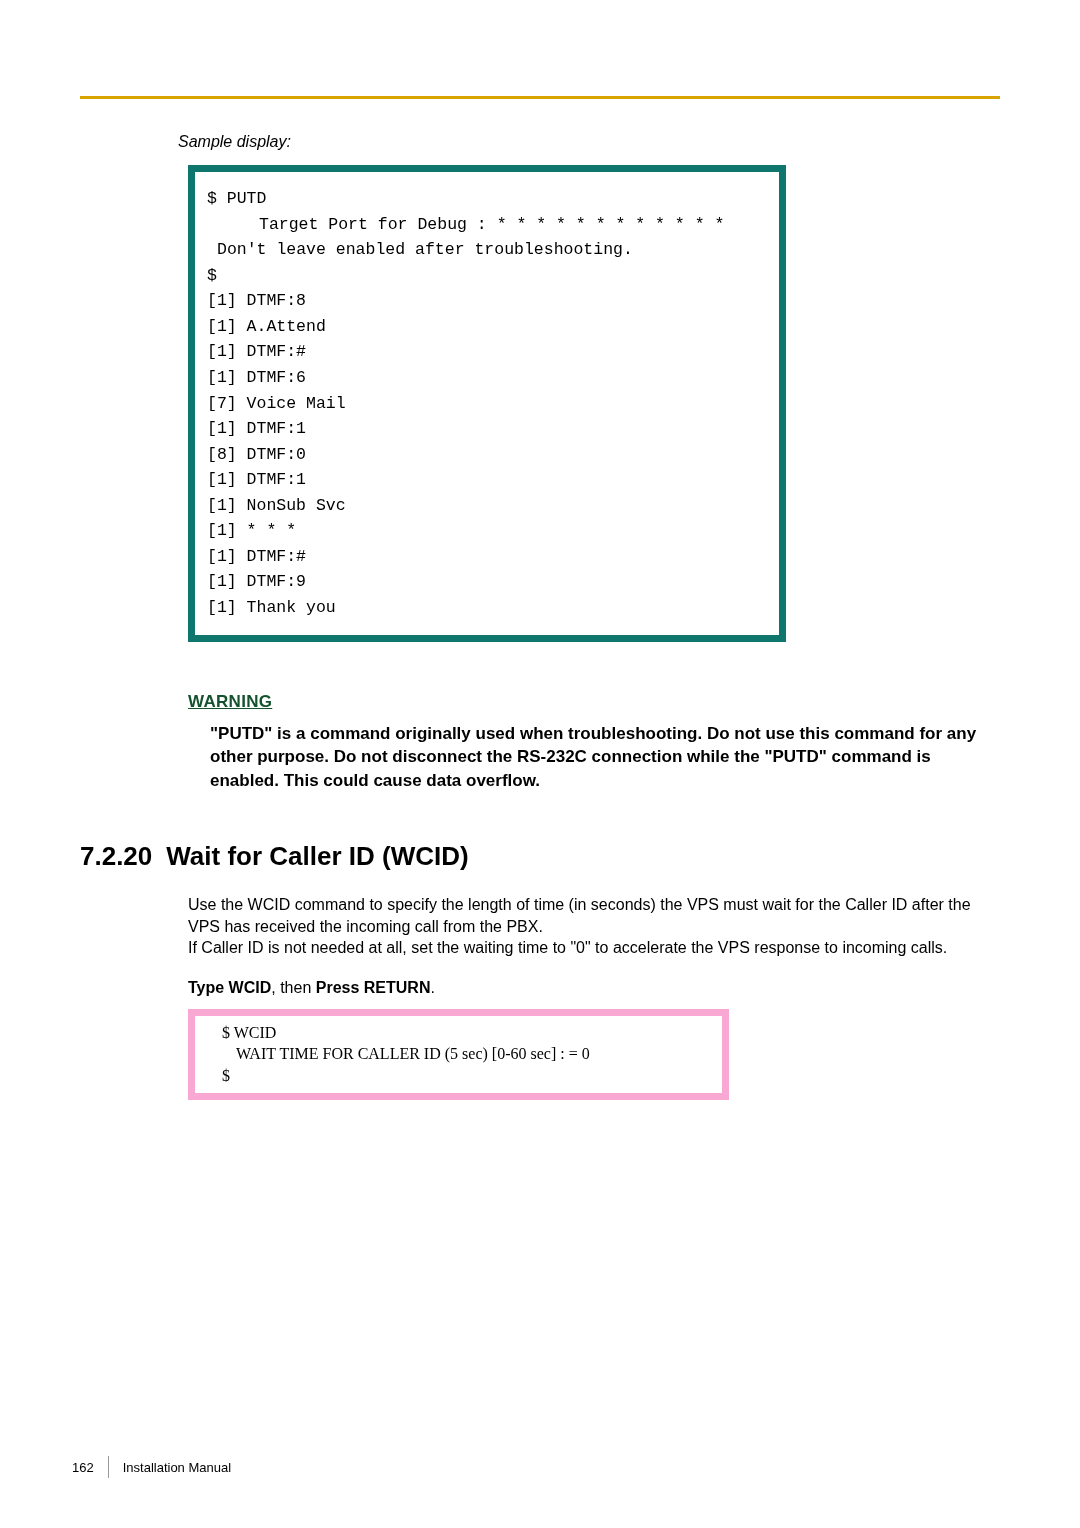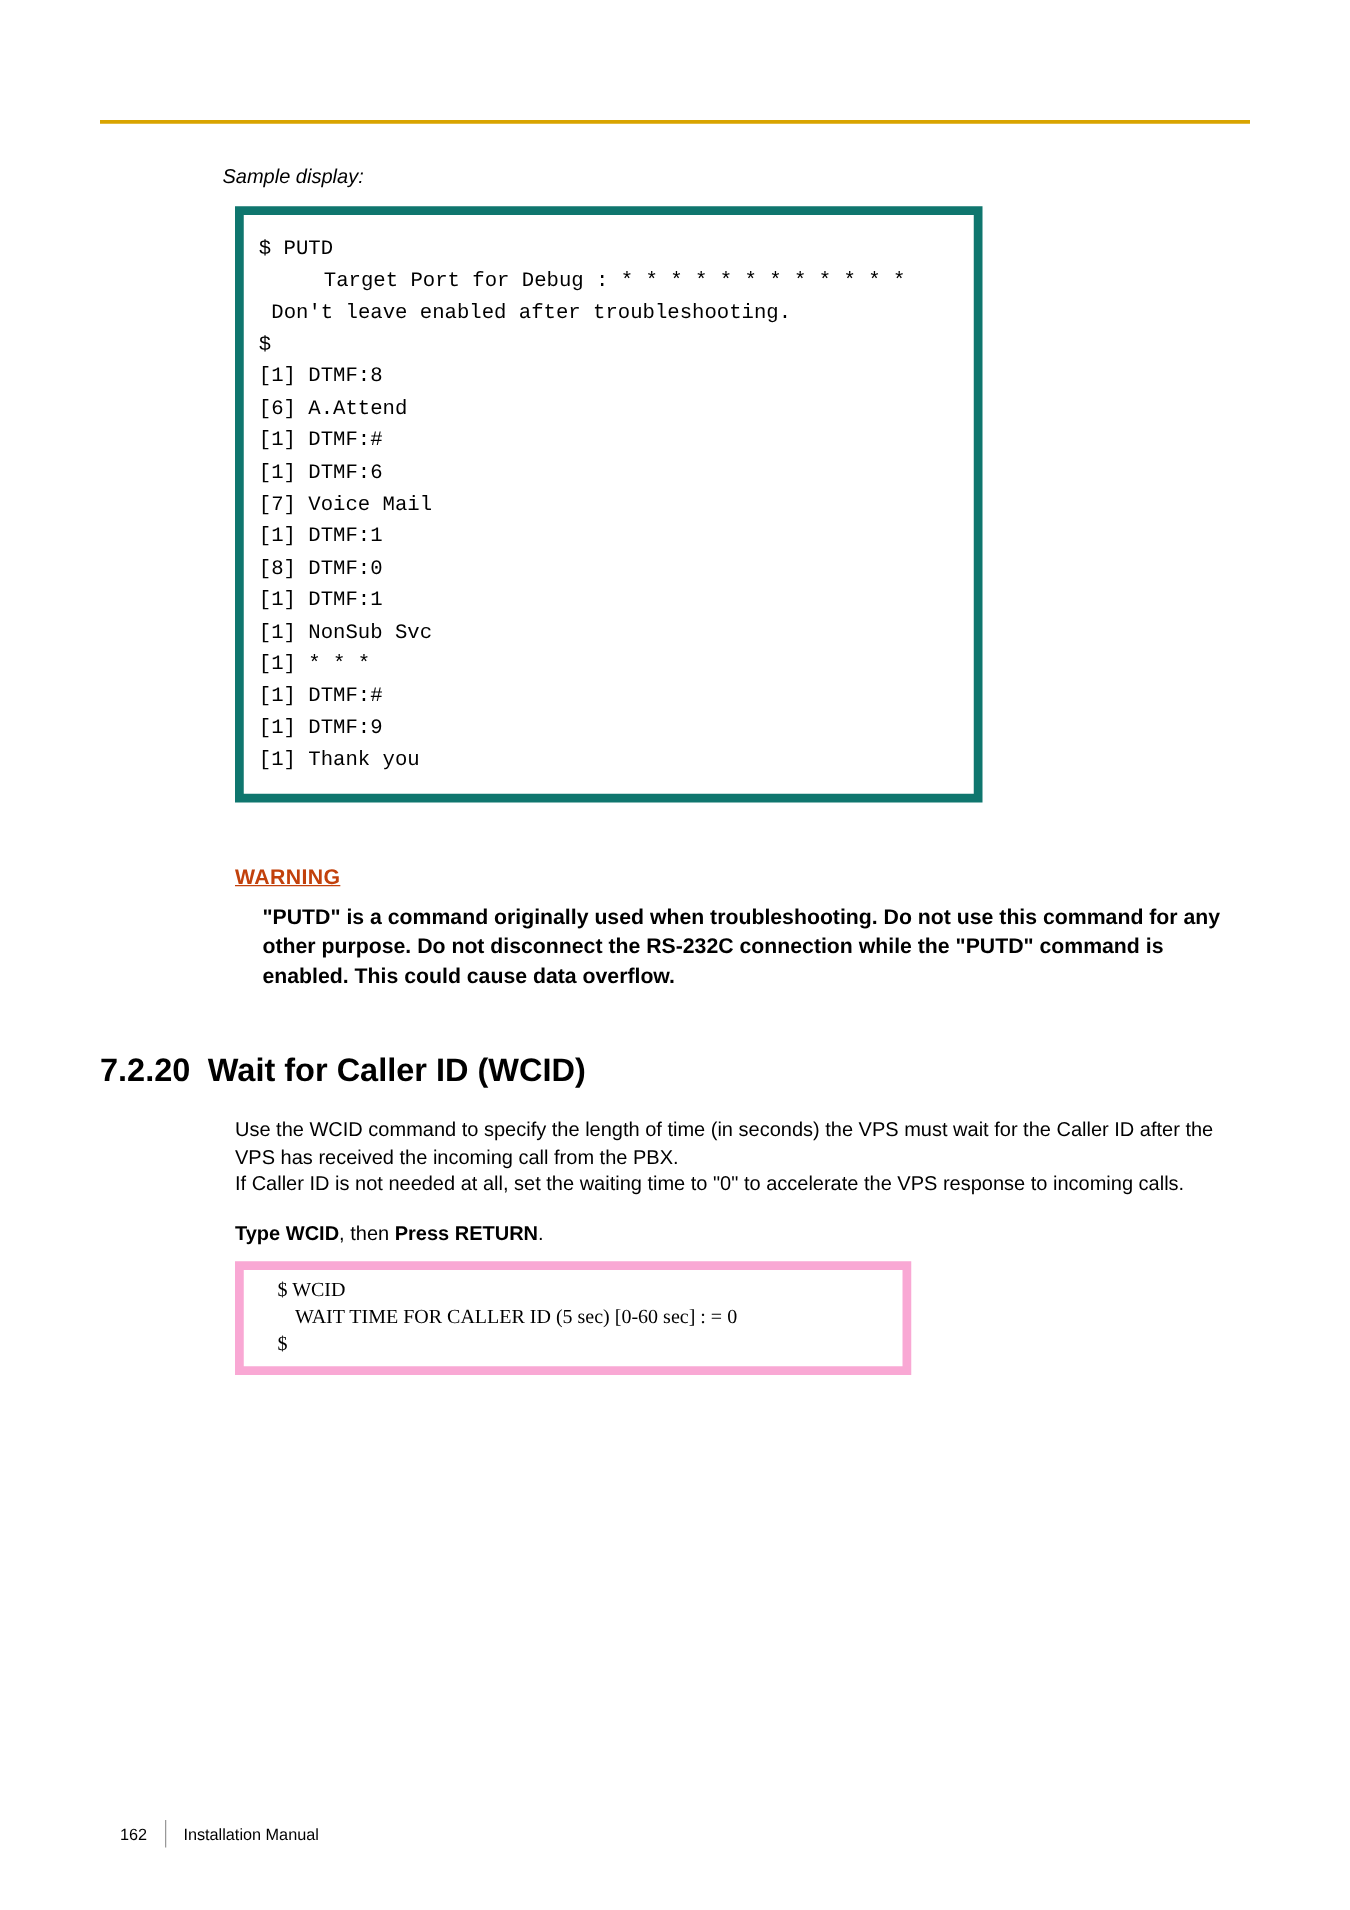--- a/index.html
+++ b/index.html
@@ -44,21 +44,21 @@
     font-size: 16.5px;
     line-height: 1.55;
   }
   .code-box .indent1 { padding-left: 52px; }
   .code-box .indent-small { padding-left: 10px; }
   .warning-block {
     margin: 50px 0 0 108px;
     width: 810px;
   }
   .warning-title {
-    color: #c2410c;
+    color: #14532d;
     font-weight: bold;
     text-decoration: underline;
     font-size: 17px;
     letter-spacing: 0.3px;
     margin-bottom: 10px;
   }
   .warning-text {
     font-weight: bold;
     font-size: 17px;
     line-height: 1.4;
@@ -90,21 +90,21 @@
     border: 7px solid #f9a8d4;
     padding: 6px 10px 6px 27px;
     font-family: "Times New Roman", Times, serif;
     font-size: 16px;
     line-height: 1.35;
   }
   .small-code-box .indent1 { padding-left: 14px; }
   .footer {
     position: absolute;
     bottom: 50px;
-    left: 96px;
+    left: 72px;
     font-size: 13px;
     display: flex;
     align-items: center;
     gap: 14px;
     text-align: right;
   }
   .footer .divider {
     width: 1px;
     height: 22px;
     background: #999;
@@ -118,21 +118,21 @@
   <div class="orange-rule"></div>
 
   <div class="sample-label">Sample display:</div>
 
   <div class="code-box" id="sample-box">
       <div>$ PUTD</div>
       <div class="indent1">Target Port for Debug :   * * * *   * * * *   * * * *</div>
       <div class="indent-small">Don't leave enabled after troubleshooting.</div>
       <div>$</div>
       <div>[1] DTMF:8</div>
-      <div>[6] A.Attend</div>
+      <div>[1] A.Attend</div>
       <div>[1] DTMF:#</div>
       <div>[1] DTMF:6</div>
       <div>[7] Voice Mail</div>
       <div>[1] DTMF:1</div>
       <div>[8] DTMF:0</div>
       <div>[1] DTMF:1</div>
       <div>[1] NonSub Svc</div>
       <div>[1] *  *  *</div>
       <div>[1] DTMF:#</div>
       <div>[1] DTMF:9</div>

